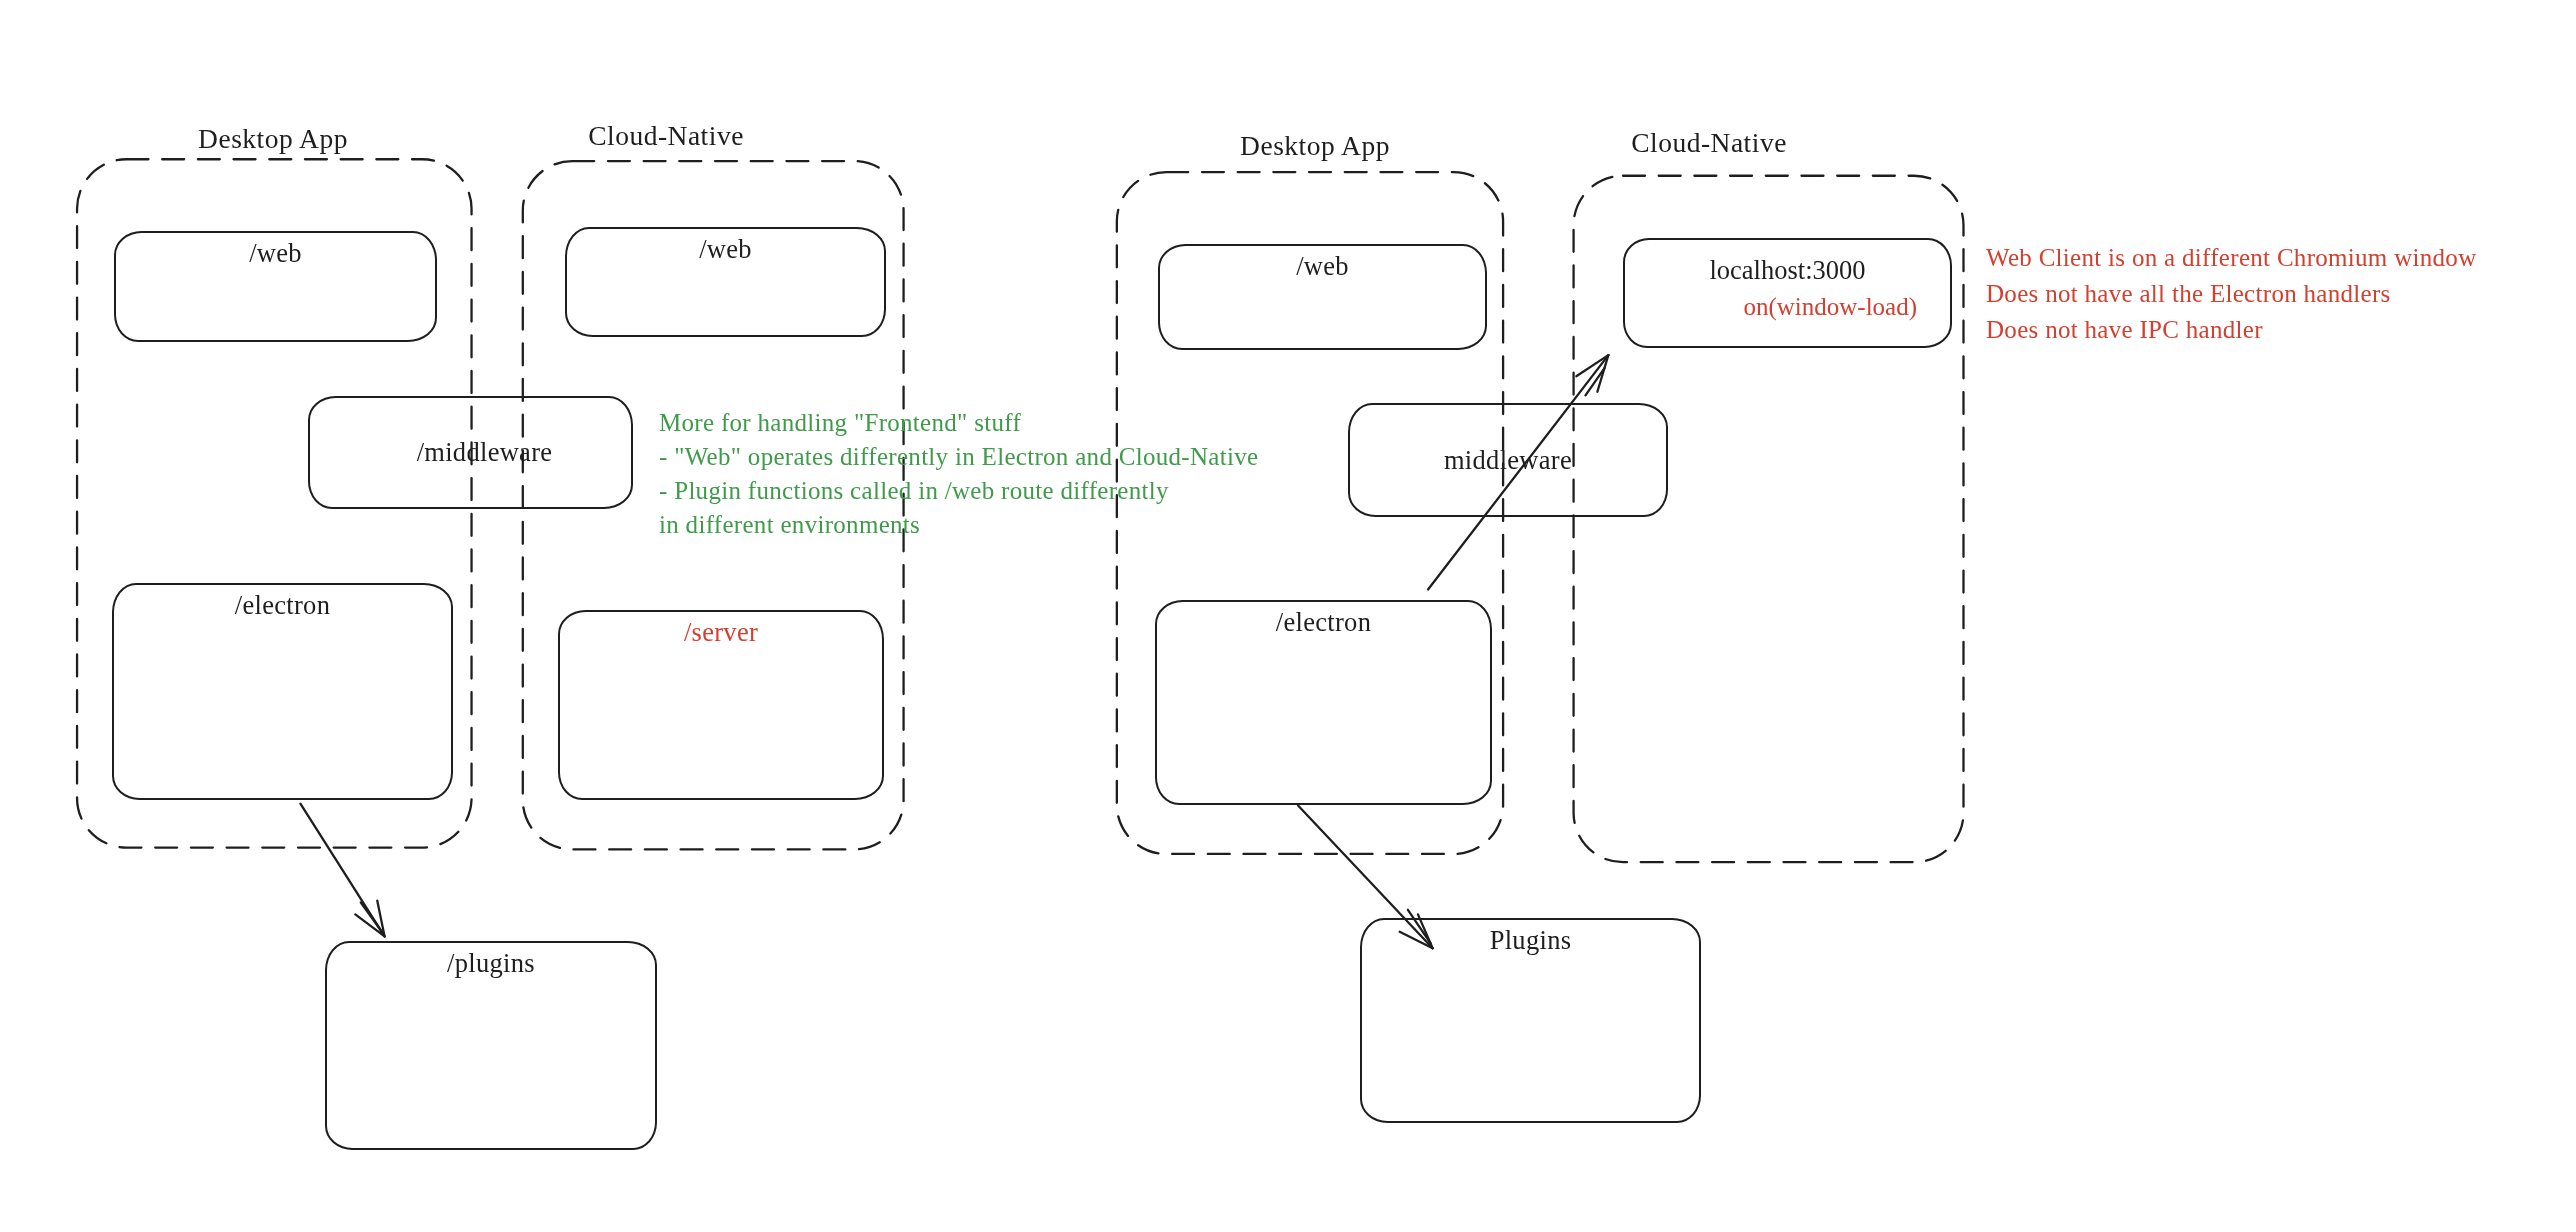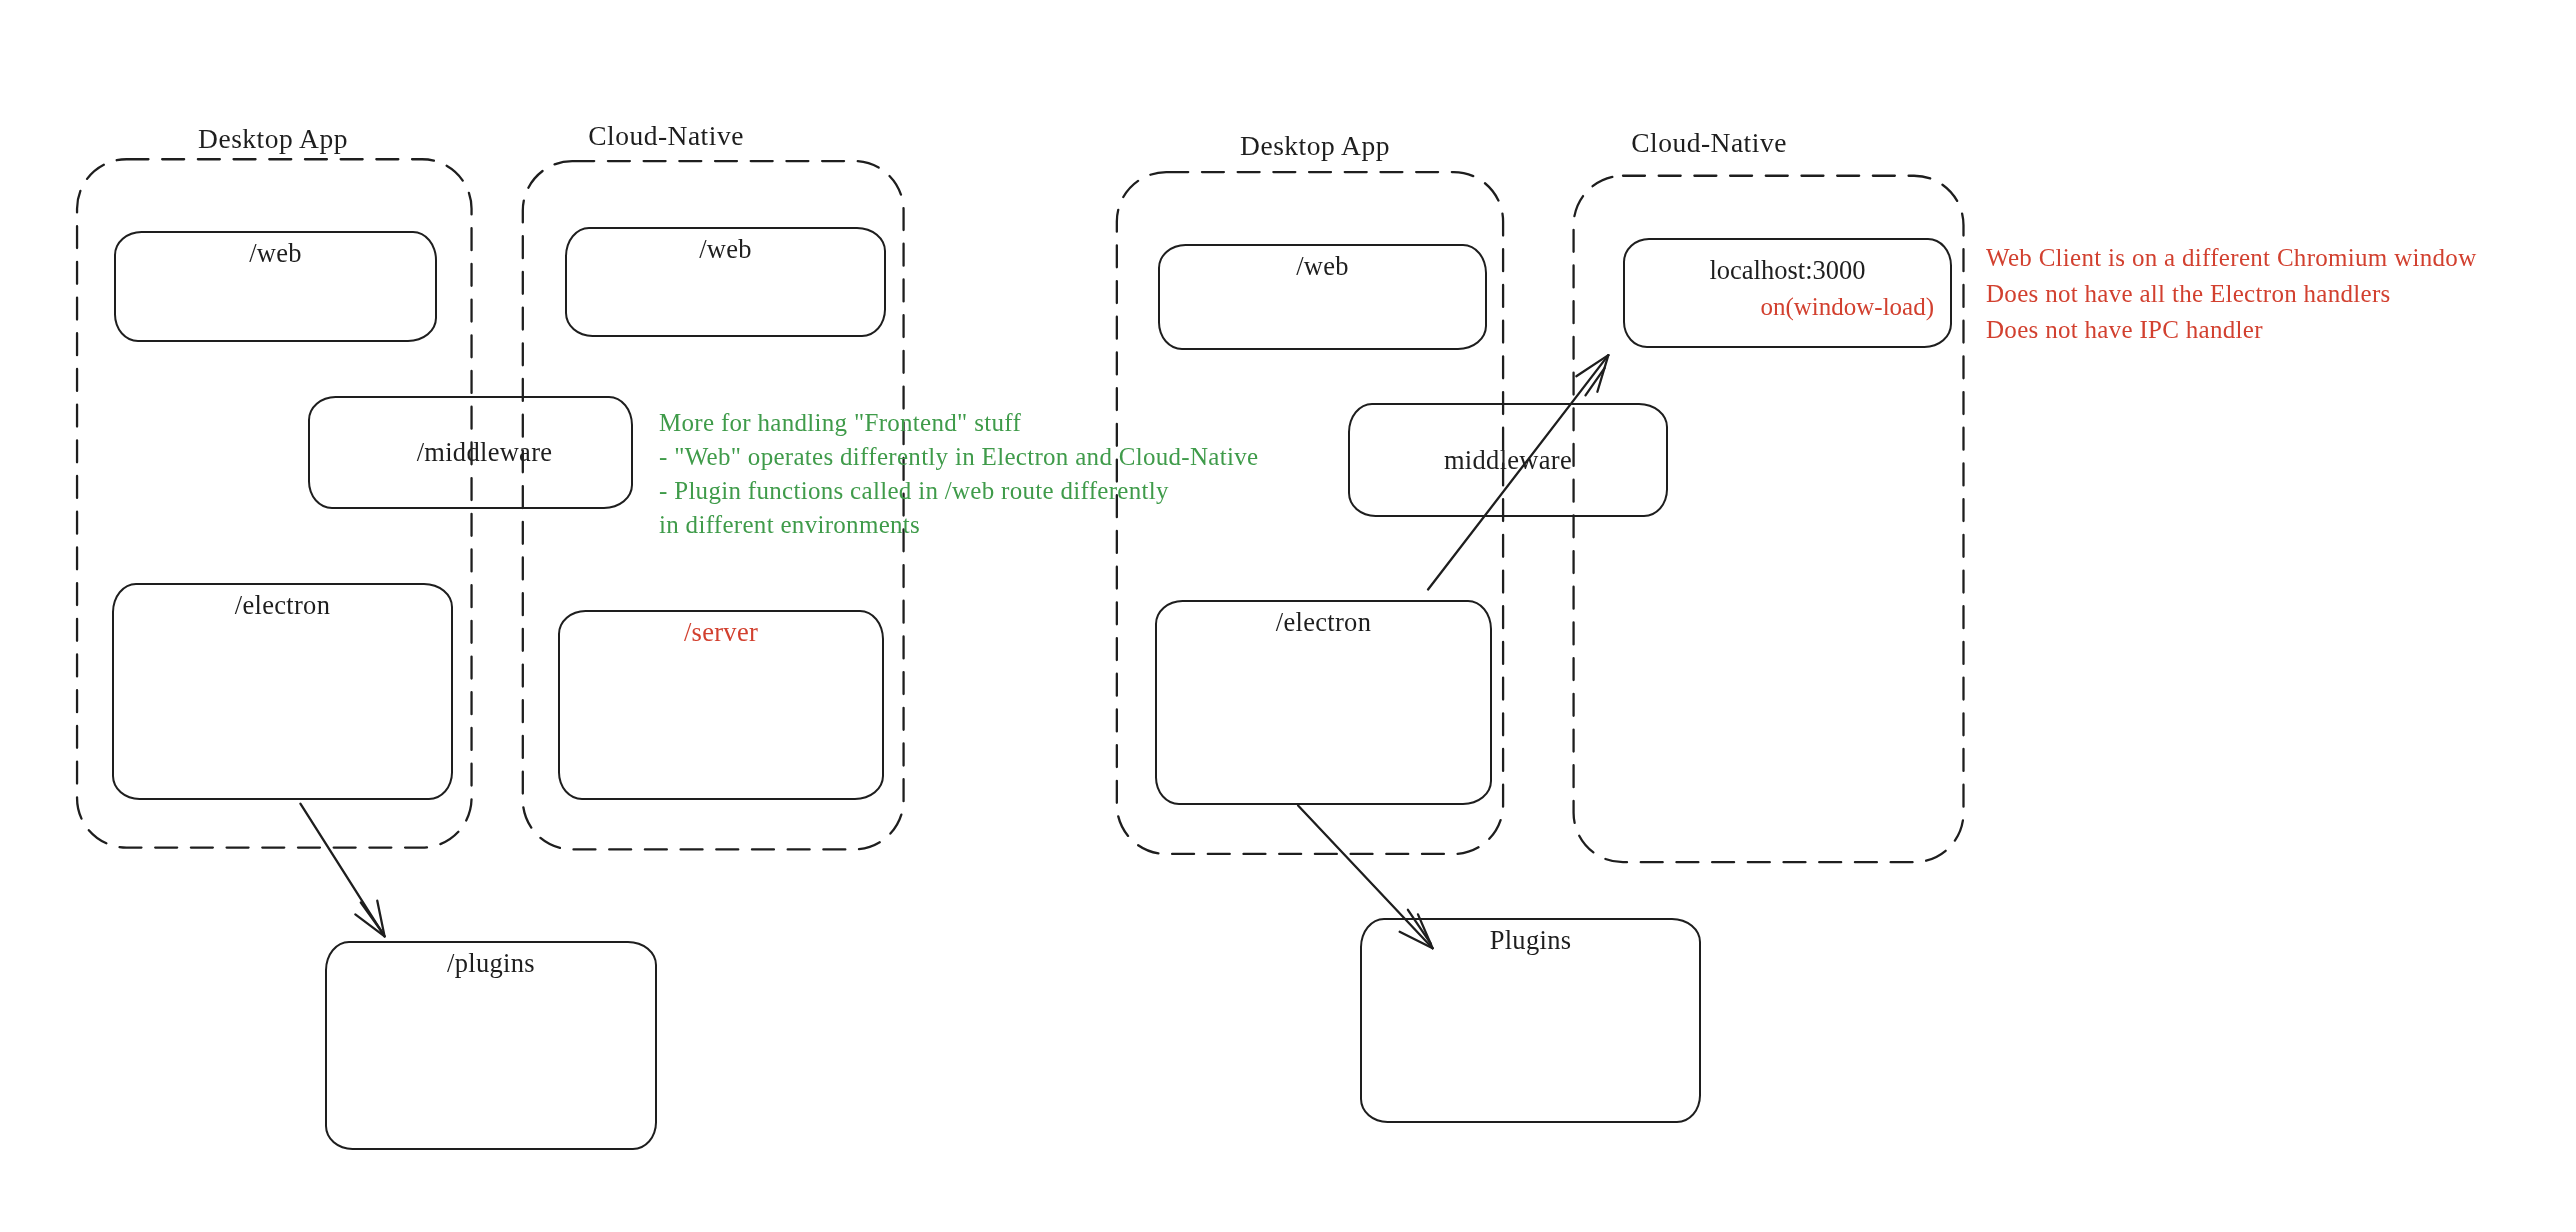--- a/index.html
+++ b/index.html
@@ -55,21 +55,21 @@
   .red-text { color: #d2402f; }
   .localhost-box {
     position: absolute;
     border: 2.3px solid #1e1e1e;
     background: transparent;
     box-sizing: border-box;
     border-radius: 26px 24px 27.5px 24px / 24px 27.5px 24px 26px;
     font-size: 26.5px;
   }
   .localhost-box .line1 { text-align: center; margin-top: 14.6px; }
-  .localhost-box .line2 { text-align: right; padding-right: 16px; margin-top: 7.3px; font-size: 25px; }
+  .localhost-box .line2 { text-align: right; padding-right: 33px; margin-top: 7.3px; font-size: 25px; }
 </style>
 </head>
 <body>
 
 <div class="stage">
 
   <svg class="layer-svg" viewBox="0 0 2814 1346">
     <g fill="none" stroke="#1e1e1e" stroke-width="2.5" stroke-linecap="round">
 
       <rect x="84" y="174" width="431" height="752" rx="54" stroke-dasharray="24 15"></rect>

